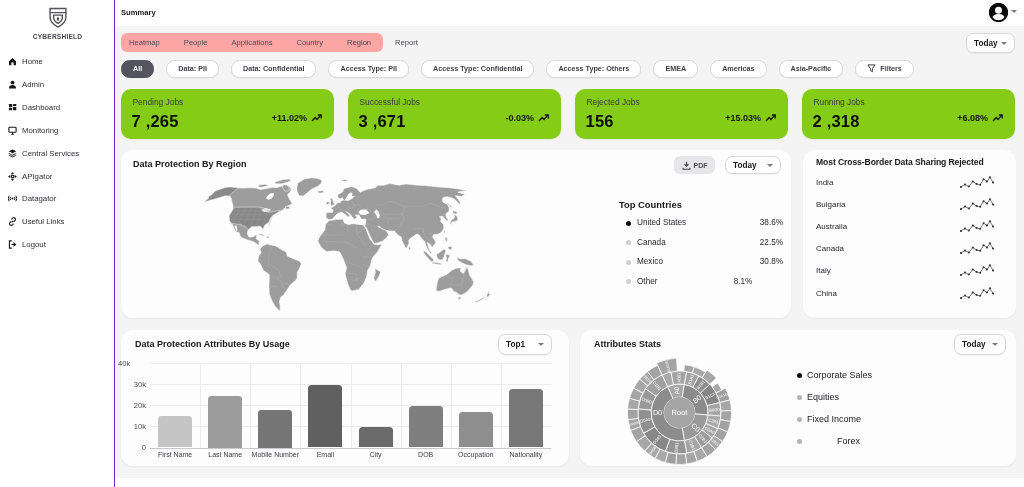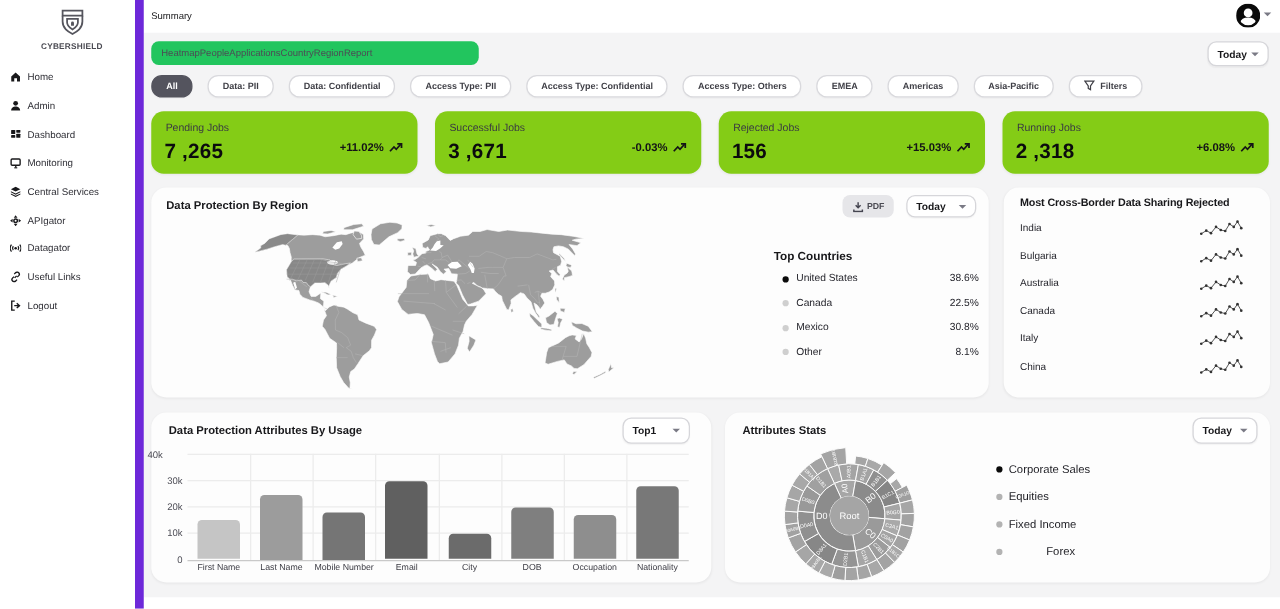--- a/index.html
+++ b/index.html
@@ -1,31 +1,31 @@
 <!DOCTYPE html>
 <html><head>
 <meta charset="utf-8">
 <style>
 *{margin:0;padding:0;box-sizing:border-box}
 html,body{width:1024px;height:487px;overflow:hidden}
 body{font-family:"Liberation Sans",sans-serif;background:#fff;position:relative;color:#18181b}
 .abs{position:absolute}
 #content-bg{position:absolute;left:115px;top:26px;width:909px;height:452px;background:#f4f4f5}
 
-#sidebar{position:absolute;left:0;top:0;width:115px;height:487px;background:#fff;border-right:7px solid #6d28d9;z-index:5}
+#sidebar{position:absolute;left:0;top:0;width:115px;height:487px;background:#fff;border-right:1px solid #6d28d9;z-index:5}
 #logo{position:absolute;left:0;top:7px;width:115px;text-align:center}
 #logoTxt{font-size:6.6px;font-weight:bold;color:#4a4a52;letter-spacing:.2px;margin-top:0px}
 .mi{position:absolute;left:8px;height:10px;display:flex;align-items:center;gap:5px}
 .mi span{font-size:7.8px;color:#2f2f36}
 .mi svg{flex:0 0 auto}
 
 #hdr{position:absolute;left:114px;top:0;width:910px;height:26px;background:#fff}
-#summary{position:absolute;left:121px;top:8px;font-size:7.6px;font-weight:normal;color:#18181b}
-
-#tabs{position:absolute;left:121px;top:33px;width:262px;height:19px;background:#22c55e;border-radius:6px;display:flex;align-items:center;gap:0;padding:0 8px}
+#summary{position:absolute;left:121px;top:8px;font-size:7.6px;font-weight:bold;color:#18181b}
+
+#tabs{position:absolute;left:121px;top:33px;width:262px;height:19px;background:#fca5a5;border-radius:6px;display:flex;align-items:center;gap:24px;padding:0 8px}
 #tabs div{font-size:7.6px;color:#4c4c55}
 
 .btn{position:absolute;background:#fff;border:1px solid #d6d6da;border-radius:7px;display:flex;align-items:center;justify-content:space-between;padding:0 7px;box-shadow:0 1px 1px rgba(0,0,0,.04)}
 .btn b{font-size:8.2px;color:#18181b}
 .caret{width:0;height:0;border-left:3px solid transparent;border-right:3px solid transparent;border-top:3.5px solid #7a7a85}
 
 #chips{position:absolute;left:121px;top:60px;display:flex;gap:12px}
 .chip{height:17.5px;border-radius:8.5px;background:#fff;border:1px solid #d9d9dd;display:flex;align-items:center;padding:0 11px;font-size:7.2px;font-weight:bold;color:#3f3f46;box-shadow:0 1px 1px rgba(0,0,0,.03);white-space:nowrap}
 .chip.on{background:#54545e;border-color:#54545e;color:#fff}
 
@@ -328,21 +328,21 @@
 <div class="ssub" style="left:637px;top:218px">United States</div>
 <div class="ssub" style="left:703px;top:218px;width:80px;text-align:right">38.6%</div>
 <div class="abs" style="left:626px;top:240.0px;width:5px;height:5px;border-radius:50%;background:#cfcfcf"></div>
 <div class="ssub" style="left:637px;top:237.5px">Canada</div>
 <div class="ssub" style="left:703px;top:237.5px;width:80px;text-align:right">22.5%</div>
 <div class="abs" style="left:626px;top:259.5px;width:5px;height:5px;border-radius:50%;background:#cfcfcf"></div>
 <div class="ssub" style="left:637px;top:257px">Mexico</div>
 <div class="ssub" style="left:703px;top:257px;width:80px;text-align:right">30.8%</div>
 <div class="abs" style="left:626px;top:279.0px;width:5px;height:5px;border-radius:50%;background:#cfcfcf"></div>
 <div class="ssub" style="left:637px;top:276.5px">Other</div>
-<div class="ssub" style="left:703px;top:276.5px;width:80px;text-align:right">8.1%</div>
+<div class="ssub" style="left:703px;top:276.5px;width:80px;text-align:center">8.1%</div>
 
 <div class="panel" style="left:803px;top:150px;width:213px;height:168px"></div>
 <div class="ptitle" style="left:816px;top:157px;font-size:8.6px;letter-spacing:-.1px">Most Cross-Border Data Sharing Rejected</div>
 <div class="ssub" style="left:816px;top:177.5px;font-size:8px">India</div>
 <div class="abs" style="left:960px;top:175.5px"><svg width="35" height="14" viewBox="0 0 35 14">
       <polyline points="1,11 5,8.5 8.8,10.5 12.8,5.5 16.6,8 20.2,8.8 23.6,3.2 27,5.5 30,1.3 33,6.5" fill="none" stroke="#555555" stroke-width="0.8"></polyline>
       <circle cx="1" cy="11" r="1.05" fill="#333333"></circle>
       <circle cx="5" cy="8.5" r="1.05" fill="#333333"></circle>
       <circle cx="8.8" cy="10.5" r="1.05" fill="#333333"></circle>
       <circle cx="12.8" cy="5.5" r="1.05" fill="#333333"></circle>

